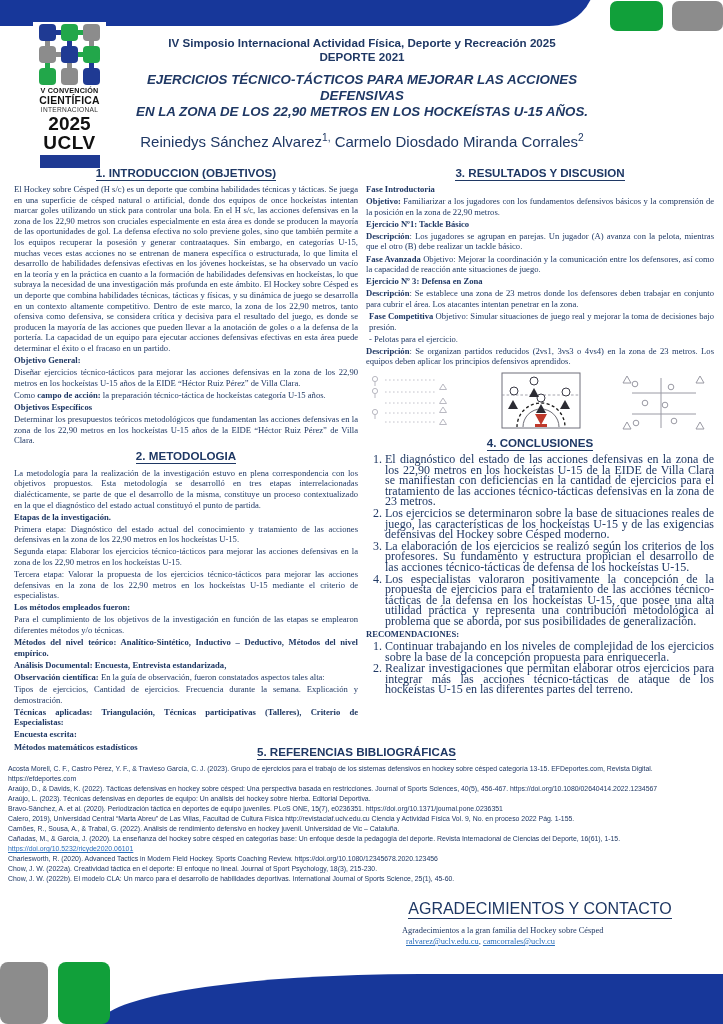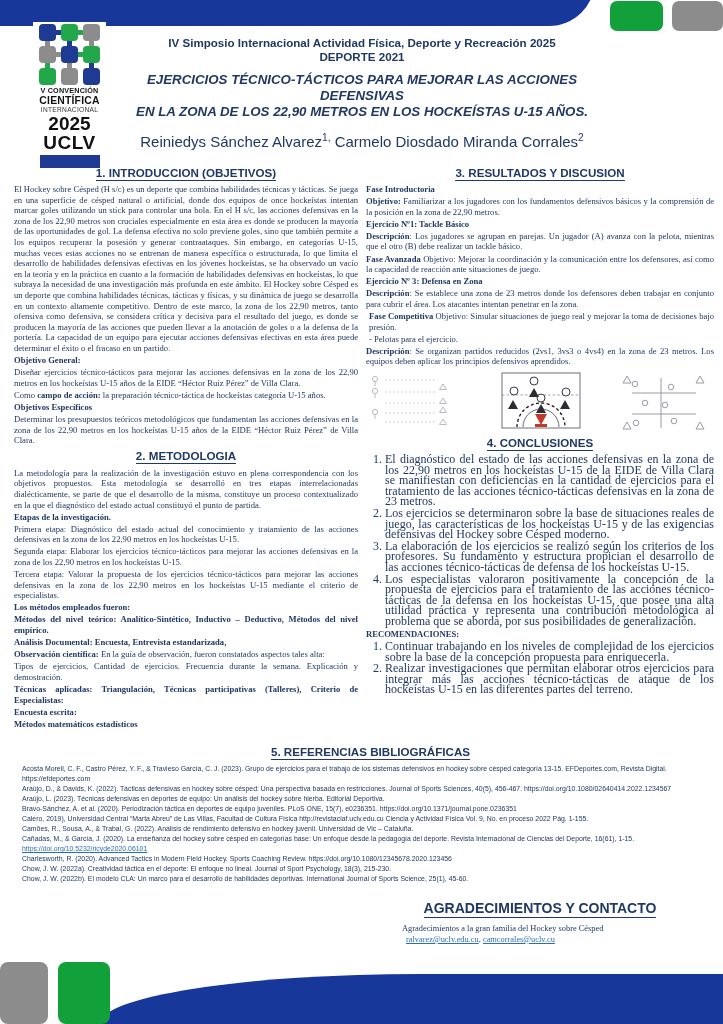--- a/index.html
+++ b/index.html
@@ -78,32 +78,32 @@
 
   
   .diagrams{display:flex;justify-content:space-between;align-items:flex-start;
             margin:5px 0 4px 0;width:100%;}
   .diag{position:relative;}
   .d1{width:104px;height:57px;}
   .d2{width:105px;height:57px;}
   .d3{width:100px;height:60px;}
 
   
-  .refs{position:absolute;left:22px;top:745px;width:697px;}
+  .refs{position:absolute;left:8px;top:745px;width:697px;}
   h2.refs-title{font-family:"Liberation Sans",sans-serif;font-weight:bold;
                 font-size:11.6px;color:#1f3864;text-align:center;margin:0 0 6px 0;}
   h2.refs-title span{border-bottom:1.3px solid #1f3864;padding-bottom:1px;}
   p.ref{font-family:"Liberation Sans",sans-serif;font-size:6.9px;
         line-height:10px;color:#1f3864;margin:0;text-align:left;}
   a.link{color:#2a6ebb;text-decoration:underline;}
 
   
   .ack{position:absolute;left:366px;top:900px;width:348px;text-align:center;}
-  h2.ack-title{font-family:"Liberation Sans",sans-serif;font-weight:bold;
-               font-size:14px;color:#1f3864;margin:0 0 7px 0;}
+  h2.ack-title{font-family:"Liberation Sans",sans-serif;font-weight:normal;
+               font-size:16px;color:#1f3864;margin:0 0 7px 0;}
   h2.ack-title span{border-bottom:1.3px solid #1f3864;padding-bottom:1px;}
   p.ack-line{font-family:"Liberation Serif",serif;font-size:8.4px;
              line-height:11px;color:#1f3864;margin:0;text-align:left;
              padding-left:36px;}
   p.ack-mail{padding-left:40px;}
 </style>
 </head>
 <body>
 
 <div class="poster">
@@ -168,20 +168,21 @@
     <p class="body">Determinar los presupuestos teóricos metodológicos que fundamentan las acciones defensivas en la zona de los 22,90 metros en los hockeístas U-15 años de la EIDE “Héctor Ruiz Pérez” de Villa Clara.</p>
 
     <h2 class="sec" style="margin-top:3px;"><span>2. METODOLOGIA</span></h2>
 
     <p class="body" style="margin-top:6px;">La metodología para la realización de la investigación estuvo en plena correspondencia con los objetivos propuestos. Esta metodología se desarrolló en tres etapas interrelacionadas dialécticamente, se parte de que el desarrollo de la misma, constituye un proceso contextualizado en la que el diagnóstico del estado actual constituyó el punto de partida.</p>
     <p class="body b">Etapas de la investigación.</p>
     <p class="body">Primera etapa: Diagnóstico del estado actual del conocimiento y tratamiento de las acciones defensivas en la zona de los 22,90 metros en los hockeístas U-15.</p>
     <p class="body">Segunda etapa: Elaborar los ejercicios técnico-tácticos para mejorar las acciones defensivas en la zona de los 22,90 metros en los hockeístas U-15.</p>
     <p class="body">Tercera etapa: Valorar la propuesta de los ejercicios técnico-tácticos para mejorar las acciones defensivas en la zona de los 22,90 metros en los hockeístas U-15 mediante el criterio de especialistas.</p>
     <p class="body b">Los métodos empleados fueron:</p>
+    <p class="body">Para el cumplimiento de los objetivos de la investigación en función de las etapas se emplearon diferentes métodos y/o técnicas.</p>
     <p class="body b">Métodos del nivel teórico: Analítico-Sintético, Inductivo – Deductivo, Métodos del nivel empírico.</p>
     <p class="body b">Análisis Documental: Encuesta, Entrevista estandarizada,</p>
     <p class="body"><span class="b">Observación científica:</span><span> En la guía de observación, fueron constatados aspectos tales alta:</span></p>
     <p class="body">Tipos de ejercicios, Cantidad de ejercicios. Frecuencia durante la semana. Explicación y demostración.</p>
     <p class="body b">Técnicas aplicadas: Triangulación, Técnicas participativas (Talleres), Criterio de Especialistas:</p>
     <p class="body b">Encuesta escrita:</p>
     <p class="body b">Métodos matemáticos estadísticos</p>
   </div>
 
   <div class="col col-right">

